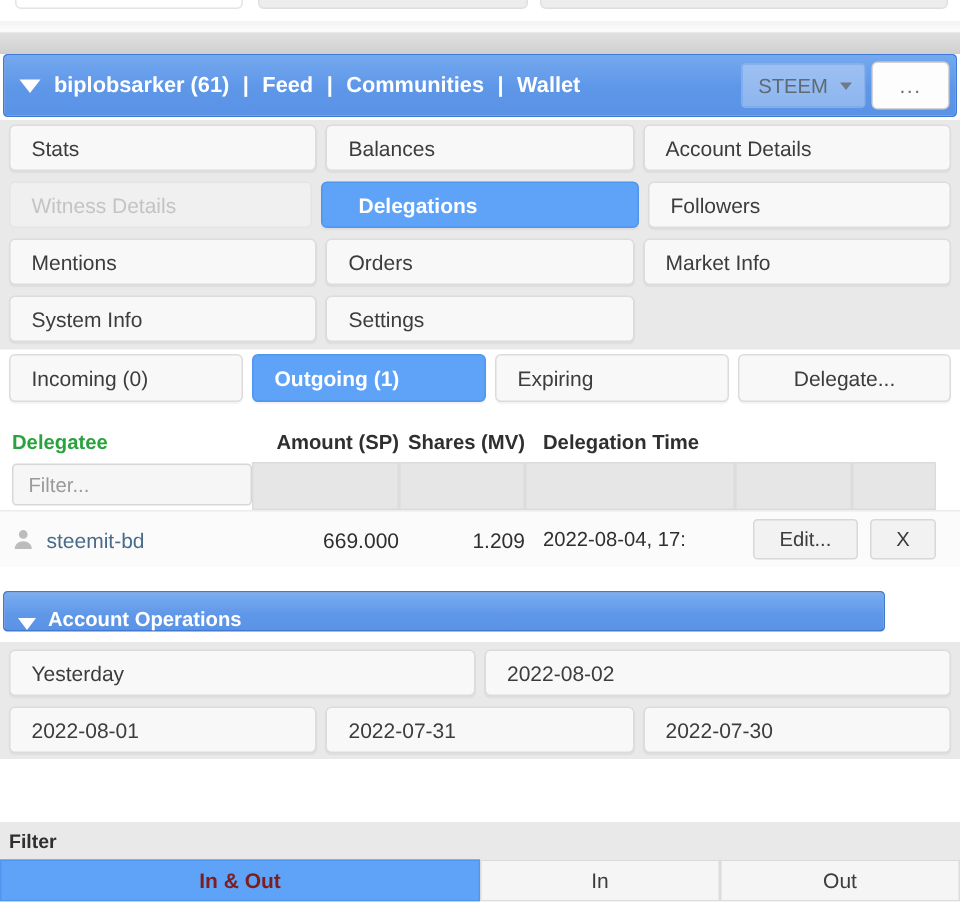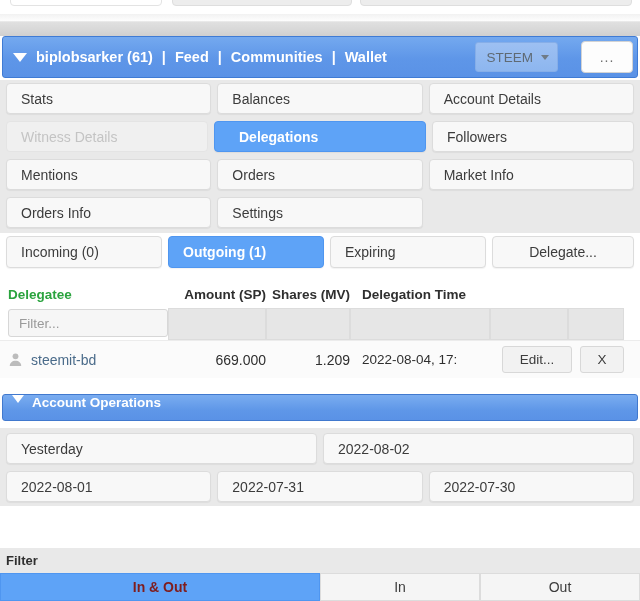--- a/index.html
+++ b/index.html
@@ -92,21 +92,21 @@
   .header-links a {
     color: #ffffff;
     text-decoration: none;
   }
 
   .steem-select {
     flex: 0 0 auto;
     height: 30px;
     min-width: 74px;
     padding: 0 8px 0 10px;
-    margin-right: 23px;
+    margin-right: 4px;
     background: linear-gradient(to bottom, #9dc0f2, #8db6ef);
     border: 1px solid #86aee8;
     border-radius: 3px;
     color: #5f6a74;
     font-size: 13.5px;
     display: flex;
     align-items: center;
     justify-content: center;
     box-sizing: border-box;
   }
@@ -309,27 +309,27 @@
     font-size: 13.5px;
     color: #3c3c3c;
   }
   .row-btn.edit { width: 70px; }
   .row-btn.x    { width: 44px; }
 
   
   .ops-bar {
     position: absolute;
     left: 2px; top: 394px;
-    width: 636px; height: 27px;
+    width: 588px; height: 27px;
     box-sizing: border-box;
     background: linear-gradient(to bottom, #7aadf0 0%, #5f97e8 60%, #5a92e6 100%);
     border: 1px solid #4179ce;
     border-radius: 3px;
     display: flex;
-    align-items: flex-start;
+    align-items: flex-end;
     padding-left: 9px;
     color: #ffffff;
     font-size: 13.5px;
     font-weight: bold;
   }
   .ops-bar .caret-down {
     border-top-width: 8px;
     border-left-width: 6px;
     border-right-width: 6px;
     margin-right: 8px;
@@ -453,21 +453,21 @@
       <div class="tile disabled">Witness Details</div>
       <div class="tile active">Delegations</div>
       <div class="tile">Followers</div>
     </div>
     <div class="nav-row">
       <div class="tile">Mentions</div>
       <div class="tile">Orders</div>
       <div class="tile">Market Info</div>
     </div>
     <div class="nav-row">
-      <div class="tile">Orders Info</div>
+      <div class="tile">System Info</div>
       <div class="tile">Settings</div>
       <div class="tile empty"></div>
     </div>
   </div>
 
   <div class="subtabs">
     <div class="subtab">Incoming (0)</div>
     <div class="subtab active">Outgoing (1)</div>
     <div class="subtab">Expiring</div>
     <div class="subtab delegate-btn">Delegate...</div>

